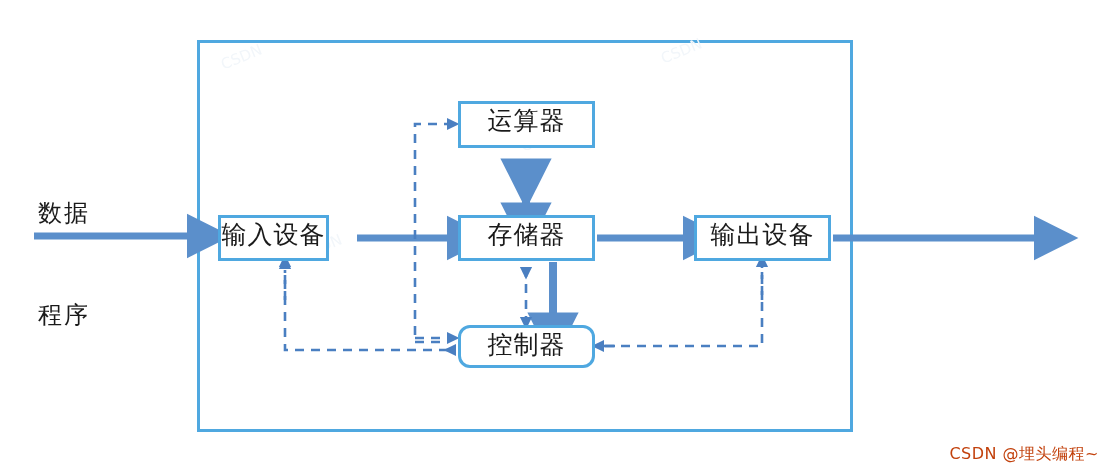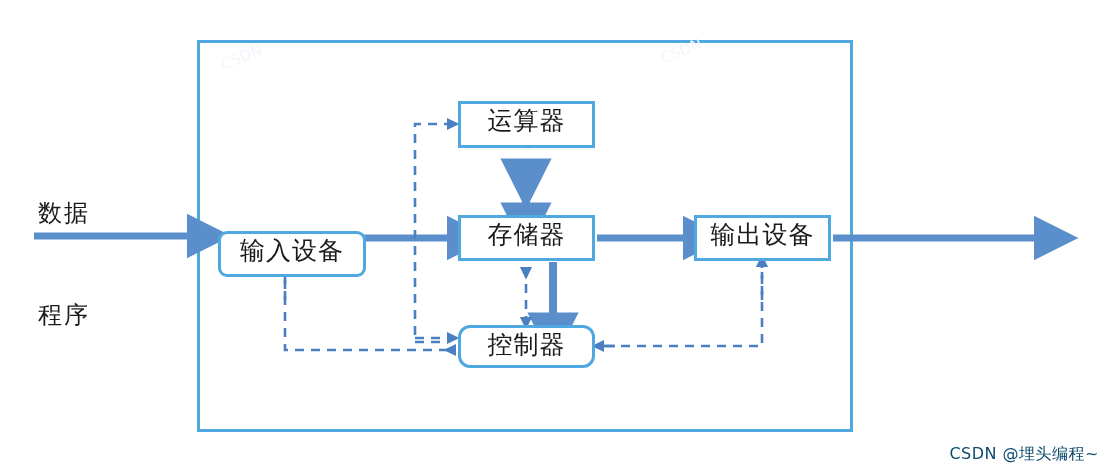--- a/index.html
+++ b/index.html
@@ -44,21 +44,21 @@
     color: #1a1a1a;
     font-size: 24px;
     letter-spacing: 2px;
     font-family: "DejaVu Serif", "Liberation Serif", serif;
     white-space: nowrap;
   }
   #watermark {
     position: absolute;
     right: 16px;
     bottom: 10px;
-    color: #0c4a6e;
+    color: #c2410c;
     font-size: 16px;
     font-family: "DejaVu Sans", "Liberation Sans", sans-serif;
     letter-spacing: 0.5px;
     white-space: nowrap;
   }
   .faint-mark {
     position: absolute;
     color: #f2f6fa;
     font-size: 15px;
     font-family: "DejaVu Sans", "Liberation Sans", sans-serif;
@@ -117,21 +117,21 @@
 
   <div class="faint-mark" style="left:220px; top:48px;">CSDN</div>
   <div class="faint-mark" style="left:660px; top:42px;">CSDN</div>
   <div class="faint-mark" style="left:300px; top:238px;">CSDN</div>
   <div class="faint-mark" style="left:520px; top:130px;">CSDN</div>
 
   <div class="node-box" style="left:458px; top:101px; width:137px; height:47px;">
     <span>运算器</span>
   </div>
 
-  <div class="node-box" style="left:218px; top:231px; width:148px; height:46px;border-radius:9px;">
+  <div class="node-box" style="left:218px; top:215px; width:111px; height:46px;">
     <span>输入设备</span>
   </div>
 
   <div class="node-box" style="left:458px; top:215px; width:137px; height:46px;">
     <span>存储器</span>
   </div>
 
   <div class="node-box" style="left:694px; top:215px; width:137px; height:46px;">
     <span>输出设备</span>
   </div>

